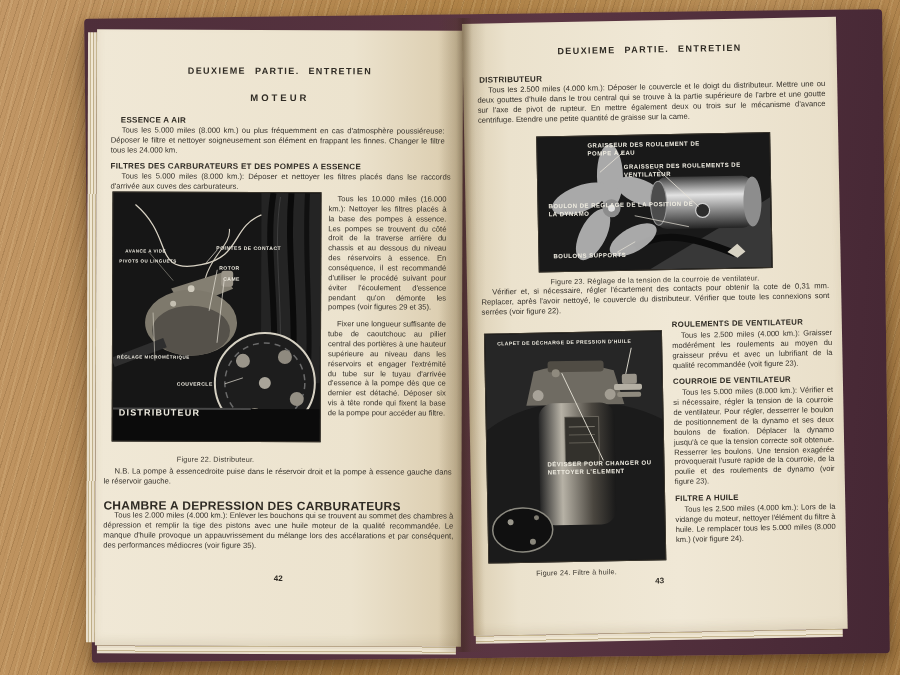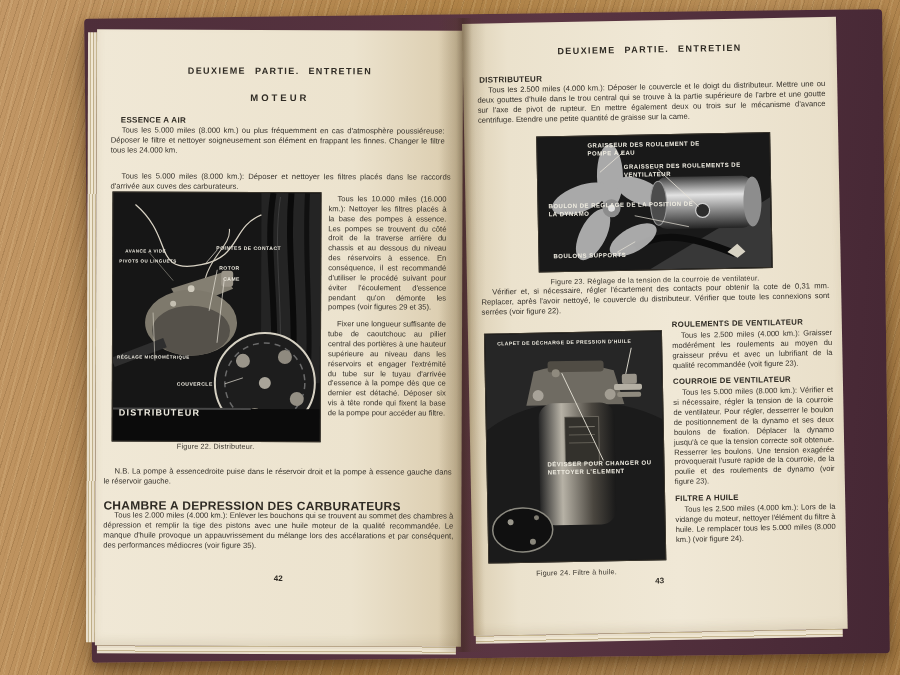--- a/index.html
+++ b/index.html
@@ -50,20 +50,21 @@
   <div class="page page-left">
     <div class="edge-left"></div>
     <div class="edge-bottom"></div>
 
     <div class="abs hdr" style="top:36px;">DEUXIEME PARTIE.  ENTRETIEN</div>
     <div class="abs sub" style="top:62px;">MOTEUR</div>
 
     <div class="abs stitle" style="left:24px;top:86px;">ESSENCE A AIR</div>
     <div class="abs body" style="left:14px;top:96px;width:334px;">Tous les 5.000 miles (8.000 km.) ou plus fréquemment en cas d'atmosphère poussiéreuse: Déposer le filtre et nettoyer soigneusement son élément en frappant les finnes.  Changer le filtre tous les 24.000 km.</div>
 
+    <div class="abs stitle" style="left:14px;top:132px;">FILTRES DES CARBURATEURS ET DES POMPES A ESSENCE</div>
     <div class="abs body" style="left:14px;top:142px;width:340px;">Tous les 5.000 miles (8.000 km.): Déposer et nettoyer les filtres placés dans lse raccords d'arrivée aux cuves des carburateurs.</div>
 
     <div class="abs" style="left:16px;top:162px;width:208px;">
       <div class="fig" style="width:207px;height:248px;">
         <svg width="207" height="248" viewBox="0 0 207 248">
           <rect width="207" height="248" fill="#161616"></rect>
           <rect x="148" y="0" width="59" height="190" fill="#242424"></rect>
           <path d="M22,12 C62,46 38,82 88,72 C128,64 118,34 148,22" stroke="#d8d2c4" stroke-width="1.3" fill="none"></path>
           <path d="M92,86 C98,62 118,52 116,36" stroke="#cfc9bb" stroke-width="1.1" fill="none"></path>
           <path d="M160,0 C150,60 168,120 158,200" stroke="#0c0c0c" stroke-width="6" fill="none"></path>
@@ -95,21 +96,21 @@
         </svg>
         <span class="flabel f5" style="left:103px;top:52px;">POINTES DE CONTACT</span>
         <span class="flabel f45" style="left:12px;top:56px;">AVANCE A VIDE</span>
         <span class="flabel f45" style="left:6px;top:66px;">PIVOTS OU LINGUETS</span>
         <span class="flabel f5" style="left:106px;top:72px;">ROTOR</span>
         <span class="flabel f5" style="left:110px;top:83px;">CAME</span>
         <span class="flabel f45" style="left:4px;top:162px;">RÉGLAGE MICROMÉTRIQUE</span>
         <span class="flabel f5" style="left:64px;top:188px;">COUVERCLE</span>
         <span class="flabel fbig" style="left:6px;top:215px;">DISTRIBUTEUR</span>
       </div>
-      <div class="caption" style="margin-top:0;">Figure 22.  Distributeur.</div>
+      <div class="caption" style="margin-top:13px;">Figure 22.  Distributeur.</div>
     </div>
 
     <div class="abs" style="left:232px;top:164px;width:118px;">
       <div class="colbody">Tous les 10.000 miles (16.000 km.): Nettoyer les filtres placés à la base des pompes à essence.  Les pompes se trouvent du côté droit de la traverse arrière du chassis et au dessous du niveau des réservoirs à essence.  En conséquence, il est recommandé d'utiliser le procédé suivant pour éviter l'écoulement d'essence pendant qu'on démonte les pompes (voir figures 29 et 35).</div>
       <div class="colbody" style="margin-top:7px;">Fixer une longueur suffisante de tube de caoutchouc au pilier central des portières à une hauteur supérieure au niveau dans les réservoirs et engager l'extrémité du tube sur le tuyau d'arrivée d'essence à la pompe dès que ce dernier est détaché.  Déposer six vis à tête ronde qui fixent la base de la pompe pour accéder au filtre.</div>
     </div>
 
     <div class="abs body" style="left:8px;top:437px;width:348px;">N.B.  La pompe à essencedroite puise dans le réservoir droit et la pompe à essence gauche dans le réservoir gauche.</div>
 
     <div class="abs stitle" style="left:8px;top:469px;font-size:12px;">CHAMBRE A DEPRESSION DES CARBURATEURS</div>

